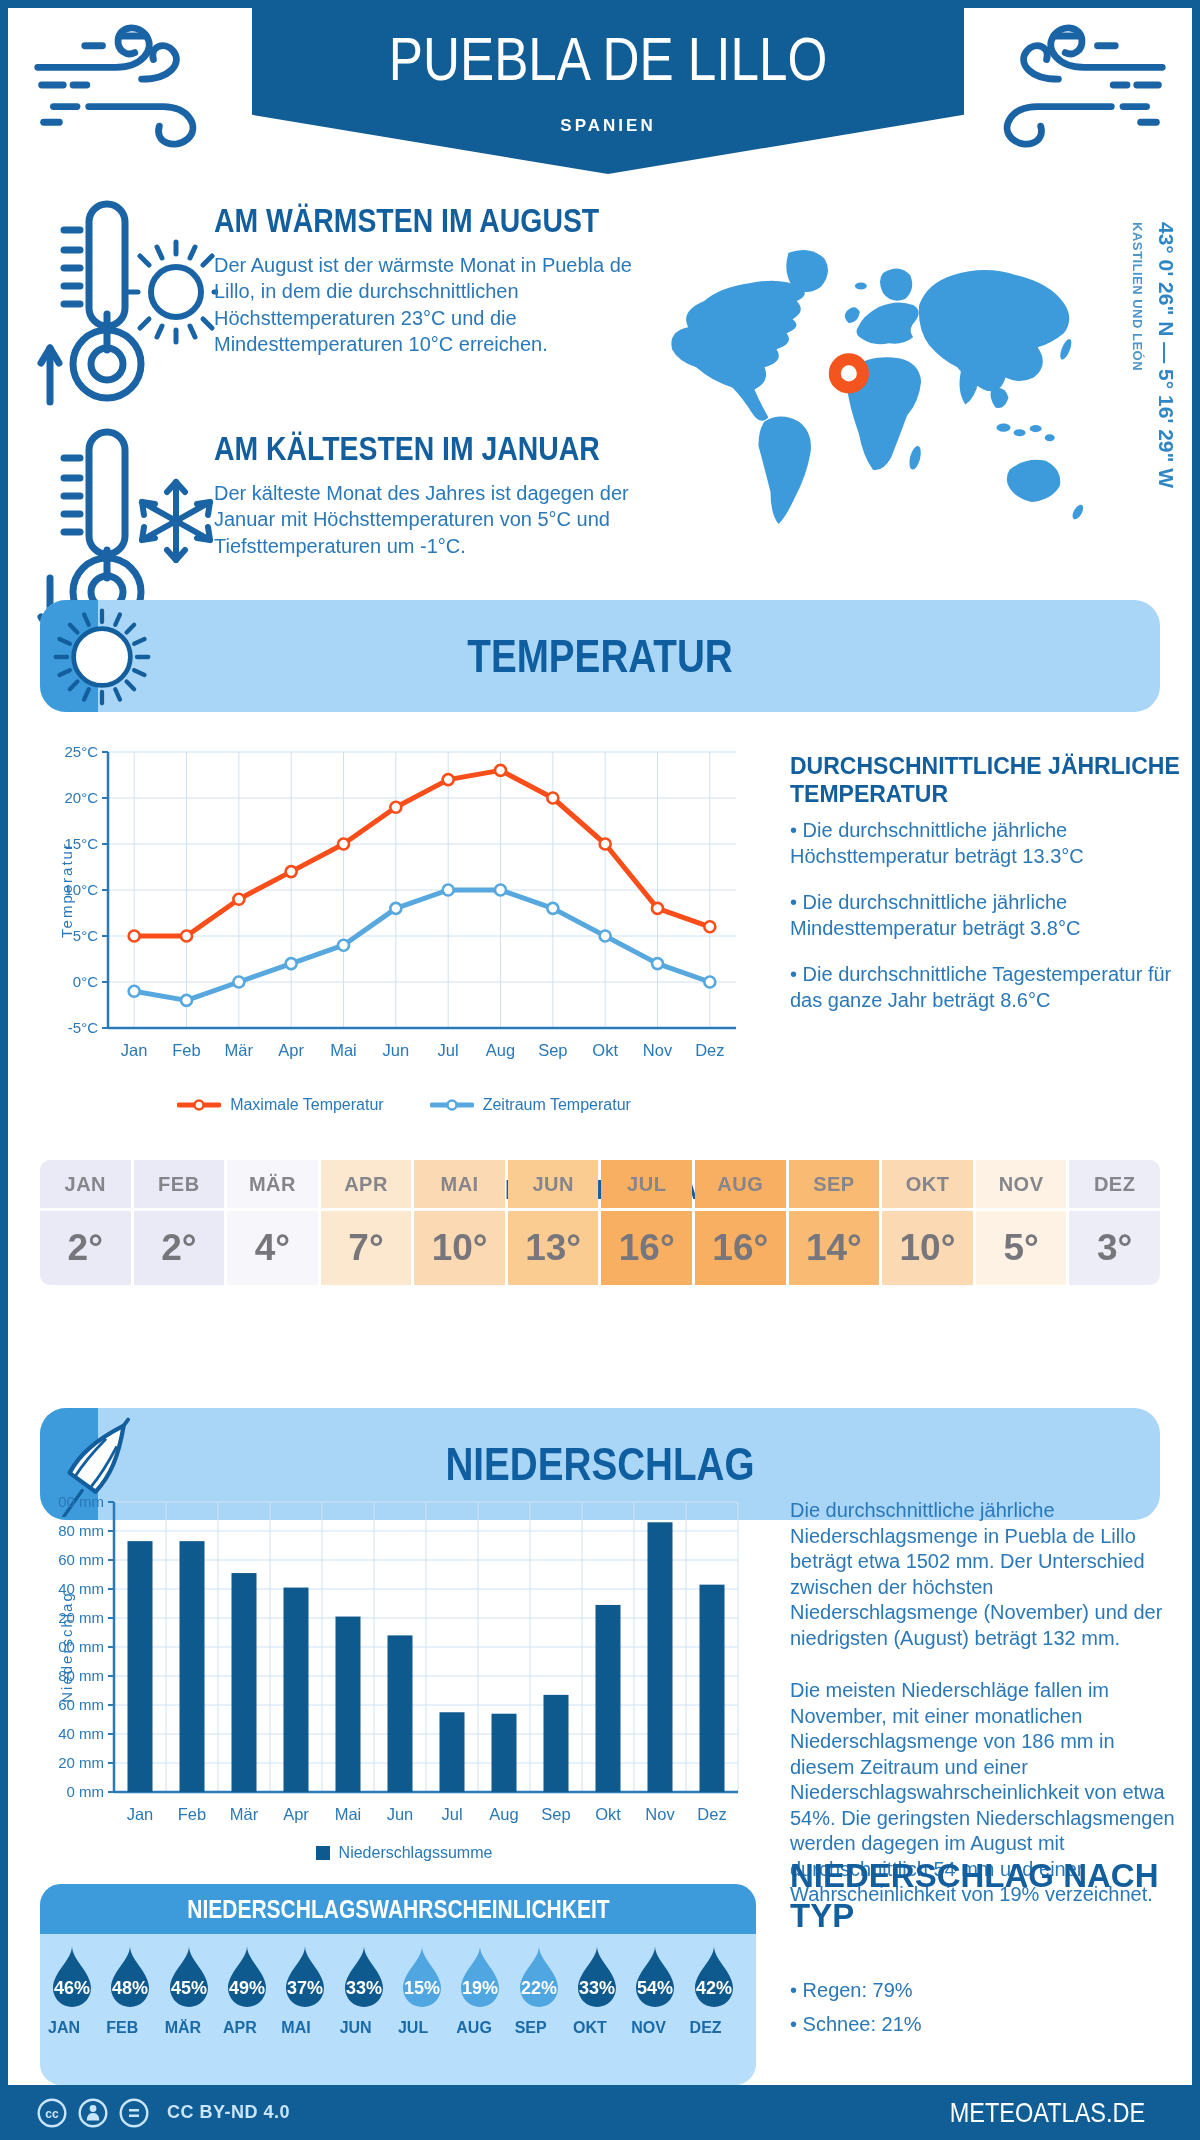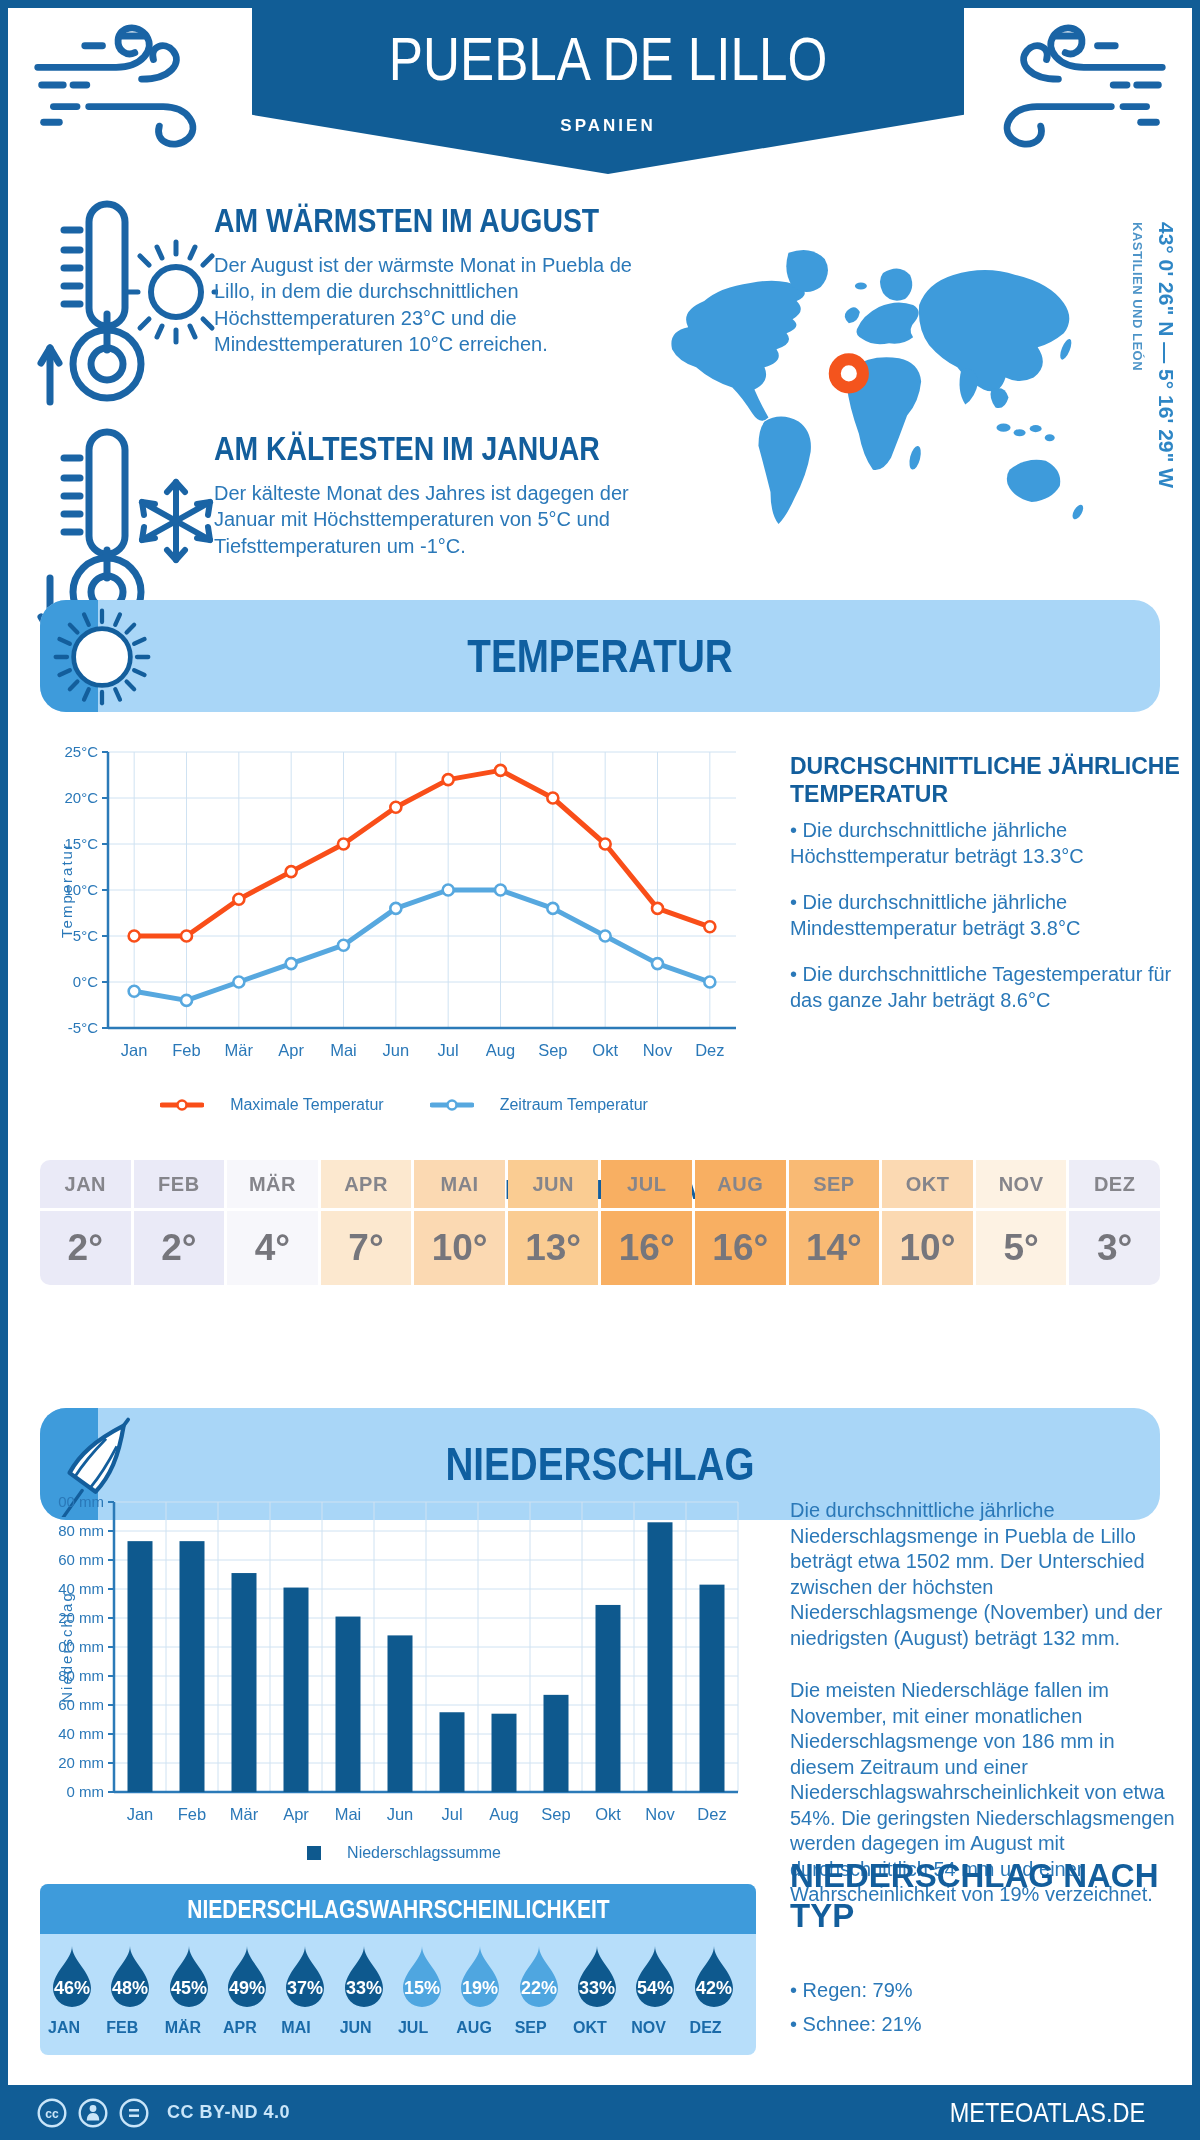--- a/index.html
+++ b/index.html
@@ -36,40 +36,40 @@
   .section-banner{left:40px;width:1120px;height:112px;background:var(--light);border-radius:26px}
   .section-banner .tab{position:absolute;left:0;top:0;bottom:0;width:58px;background:var(--accent);border-radius:26px 0 0 26px}
   .section-banner .icn{position:absolute;left:10px;top:5px}
   .section-banner .stitle{position:absolute;left:0;right:0;top:50%;transform:translateY(-50%);
     text-align:center;font-size:46px;font-weight:bold;color:#0F5FA0}
 
   
   svg text{font-family:"Liberation Sans",sans-serif}
   .legend{left:58px;width:692px;display:flex;justify-content:center;gap:46px;align-items:center;
     color:var(--body);font-size:16px}
-  .legend .item{display:flex;align-items:center;gap:26px}
+  .legend .item{display:flex;align-items:center;gap:9px}
   .legend .sq{width:14px;height:14px;display:inline-block}
 
   
   .col-head{font-size:23px;line-height:1.22;font-weight:bold;color:var(--hdg);width:390px}
   .bullet,.ptext{font-size:20px;line-height:25.5px;color:var(--body);width:386px}
 
   
   .center-head{left:0;right:0;text-align:center;font-size:28px;font-weight:bold;color:var(--hdg)}
   .ttable{left:40px;top:1160px;width:1120px;display:flex;gap:3px}
   .ttable .col{flex:1;display:flex;flex-direction:column;gap:3px}
   .ttable .h{height:48px;line-height:48px;text-align:center;font-size:20px;font-weight:bold;color:#85858B;letter-spacing:.5px}
   .ttable .v{height:74px;line-height:74px;text-align:center;font-size:37px;font-weight:bold;color:#76767C}
   .ttable .col:first-child .h{border-radius:10px 0 0 0}
   .ttable .col:first-child .v{border-radius:0 0 0 10px}
   .ttable .col:last-child .h{border-radius:0 10px 0 0}
   .ttable .col:last-child .v{border-radius:0 0 10px 0}
 
   
-  .prob{left:40px;top:1884px;width:716px;height:171px;background:var(--panel);border-radius:8px;overflow:hidden}
+  .prob{left:40px;top:1884px;width:716px;height:201px;background:var(--panel);border-radius:21px;overflow:hidden}
   .prob .phead{height:50px;line-height:50px;background:var(--accent);color:#fff;text-align:center;
     font-size:25px;font-weight:bold}
   .prob .row{display:flex;padding:10px 8px 0 8px}
   .prob .cell{flex:1;}
   .prob .mon{margin-top:3px;font-size:16px;font-weight:bold;color:#1A6AA8}
 
   
   .footer{left:0;right:0;bottom:0;height:55px;background:var(--dark);display:flex;align-items:center;
     padding:0 36px;gap:9px;color:#C9E5F9}
   .footer .lic{font-size:18px;font-weight:bold;margin-left:8px;letter-spacing:.5px}

